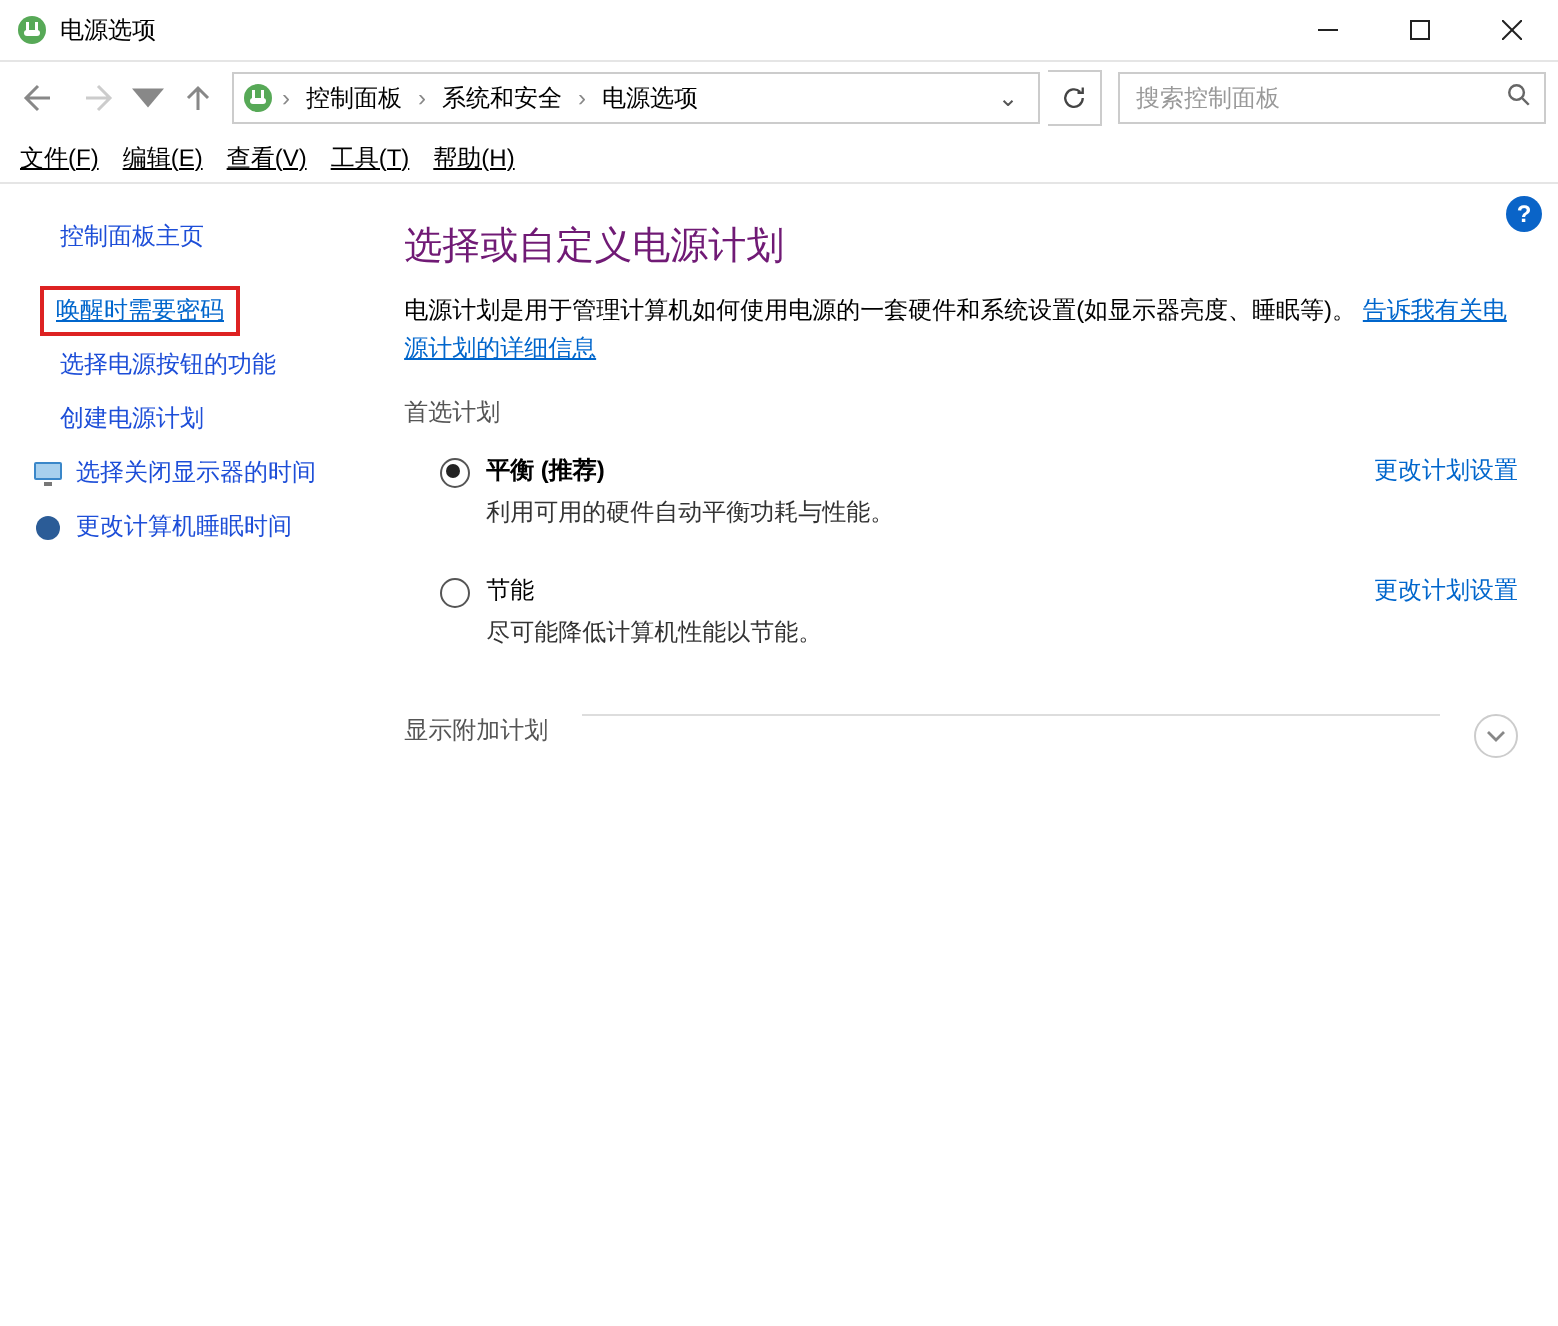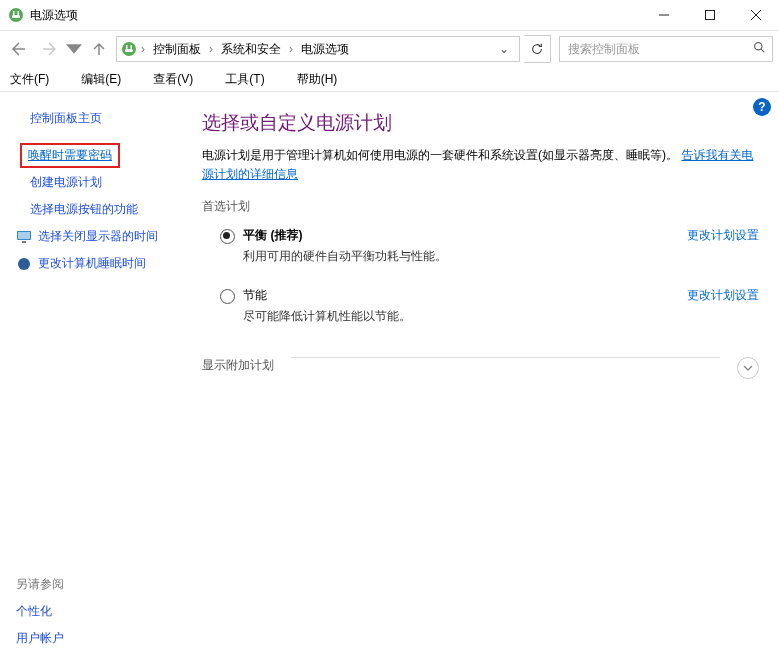--- a/index.html
+++ b/index.html
@@ -88,22 +88,23 @@
     color: #000;
   }
   .searchbox input::placeholder { color: #999; }
   .searchbox .mag { color: #666; margin-left: 4px; }
 
   .menubar {
     height: 24px;
     display: flex;
     align-items: center;
     padding: 0 10px;
-    gap: 32px;
+    gap: 12px;
     border-bottom: 1px solid #e5e5e5;
+    text-decoration: underline;
   }
   .menubar .mi { cursor: default; }
 
   .content {
     display: flex;
     height: calc(663px - 30px - 36px - 24px);
   }
   .sidebar {
     width: 200px;
     padding: 14px 0 14px 16px;
@@ -312,43 +313,38 @@
 </div>
 
 <div class="content">
 
   <div class="sidebar">
     <div class="sidelink indent">控制面板主页</div>
     <div style="height:8px"></div>
     <div class="boxed">
       <a>唤醒时需要密码</a>
     </div>
+    <div class="sidelink indent">选择电源按钮的功能</div>
     <div class="sidelink indent">创建电源计划</div>
-    <div class="sidelink indent">选择电源按钮的功能</div>
     <div class="sidelink iconed">
       <svg class="sicon" viewBox="0 0 16 16">
         <rect x="1" y="2" width="14" height="9" rx="1" fill="#3a87c9"></rect>
         <rect x="2" y="3" width="12" height="7" fill="#a8d0ee"></rect>
         <rect x="6" y="12" width="4" height="2" fill="#777"></rect>
       </svg>
       <span>选择关闭显示器的时间</span>
     </div>
     <div class="sidelink iconed">
       <svg class="sicon" viewBox="0 0 16 16">
         <circle cx="8" cy="8" r="6" fill="#2b5c97"></circle>
         <path d="M8 3a5 5 0 0 0 0 10 4 4 0 0 1 0-10z" fill="#a8cef0"></path>
       </svg>
       <span>更改计算机睡眠时间</span>
     </div>
 
-    <div class="seealso">
-      <div class="hdr">另请参阅</div>
-      <div class="sidelink" style="padding-left:0">个性化</div>
-      <div class="sidelink" style="padding-left:0">用户帐户</div>
-    </div>
   </div>
 
   <div class="main">
     <div class="helpicon">?</div>
     <h1>选择或自定义电源计划</h1>
     <div class="desc">
       <span>电源计划是用于管理计算机如何使用电源的一套硬件和系统设置(如显示器亮度、睡眠等)。</span>
       <a>告诉我有关电源计划的详细信息</a>
     </div>
 

